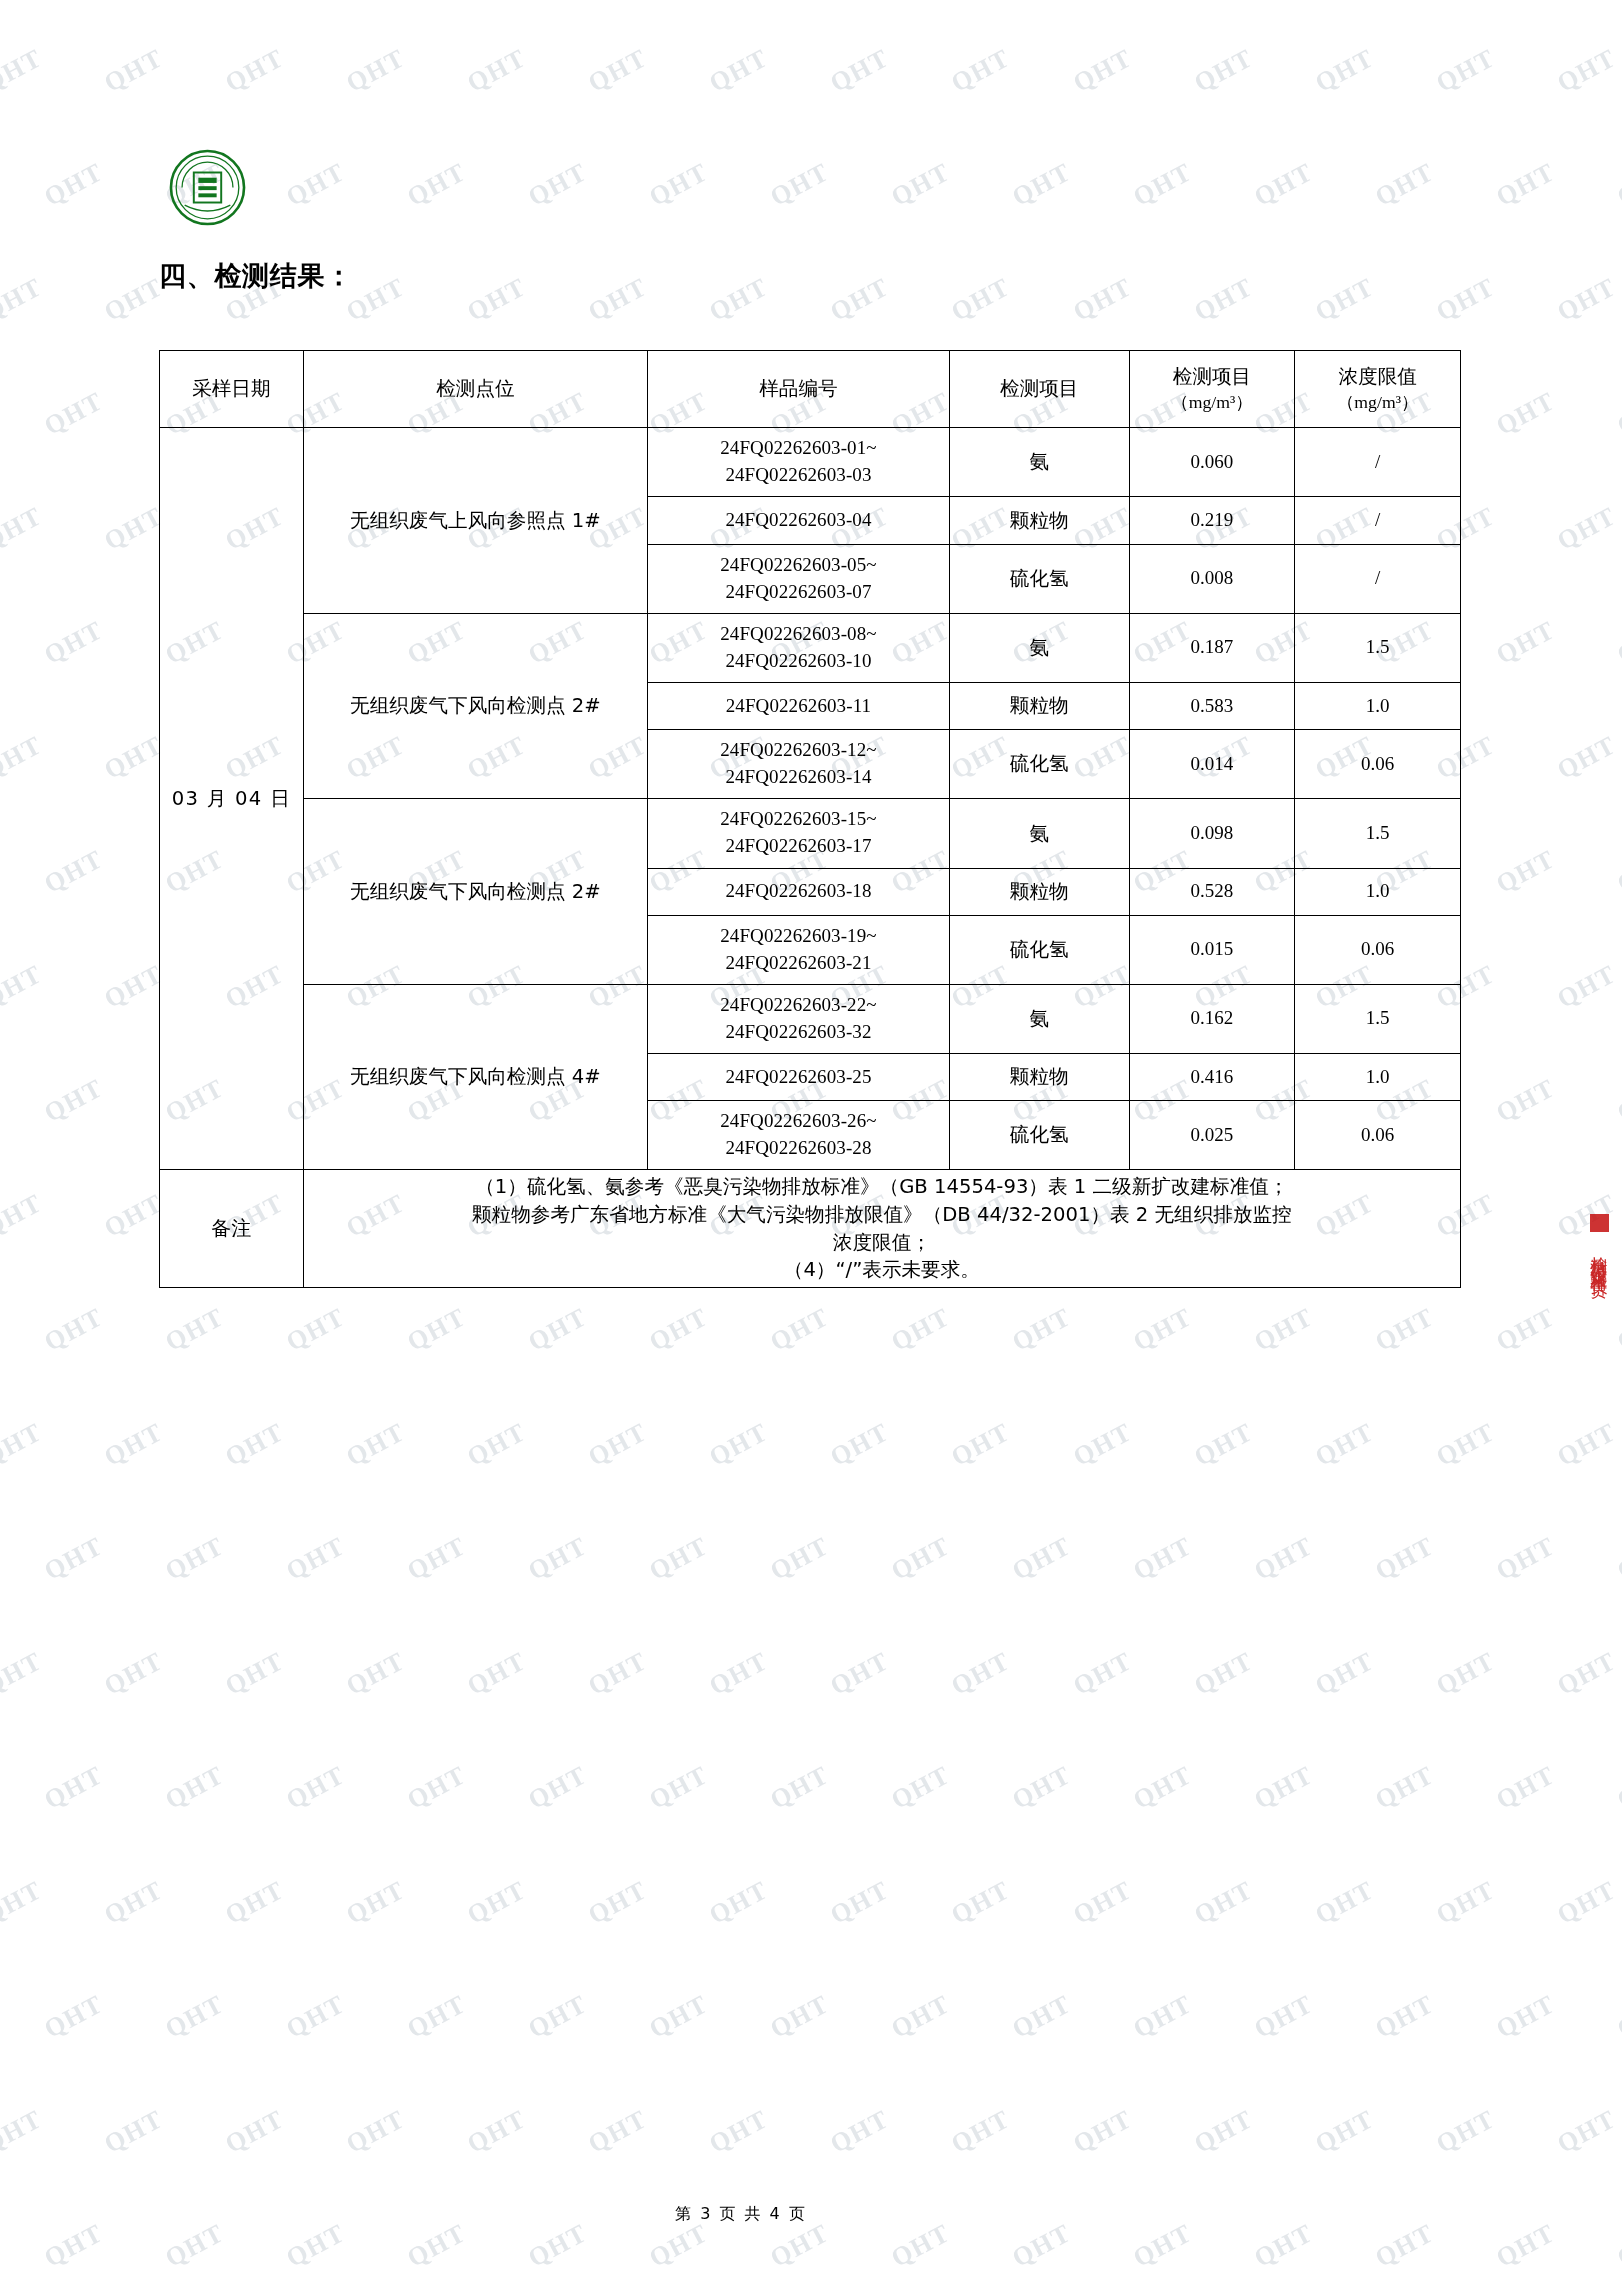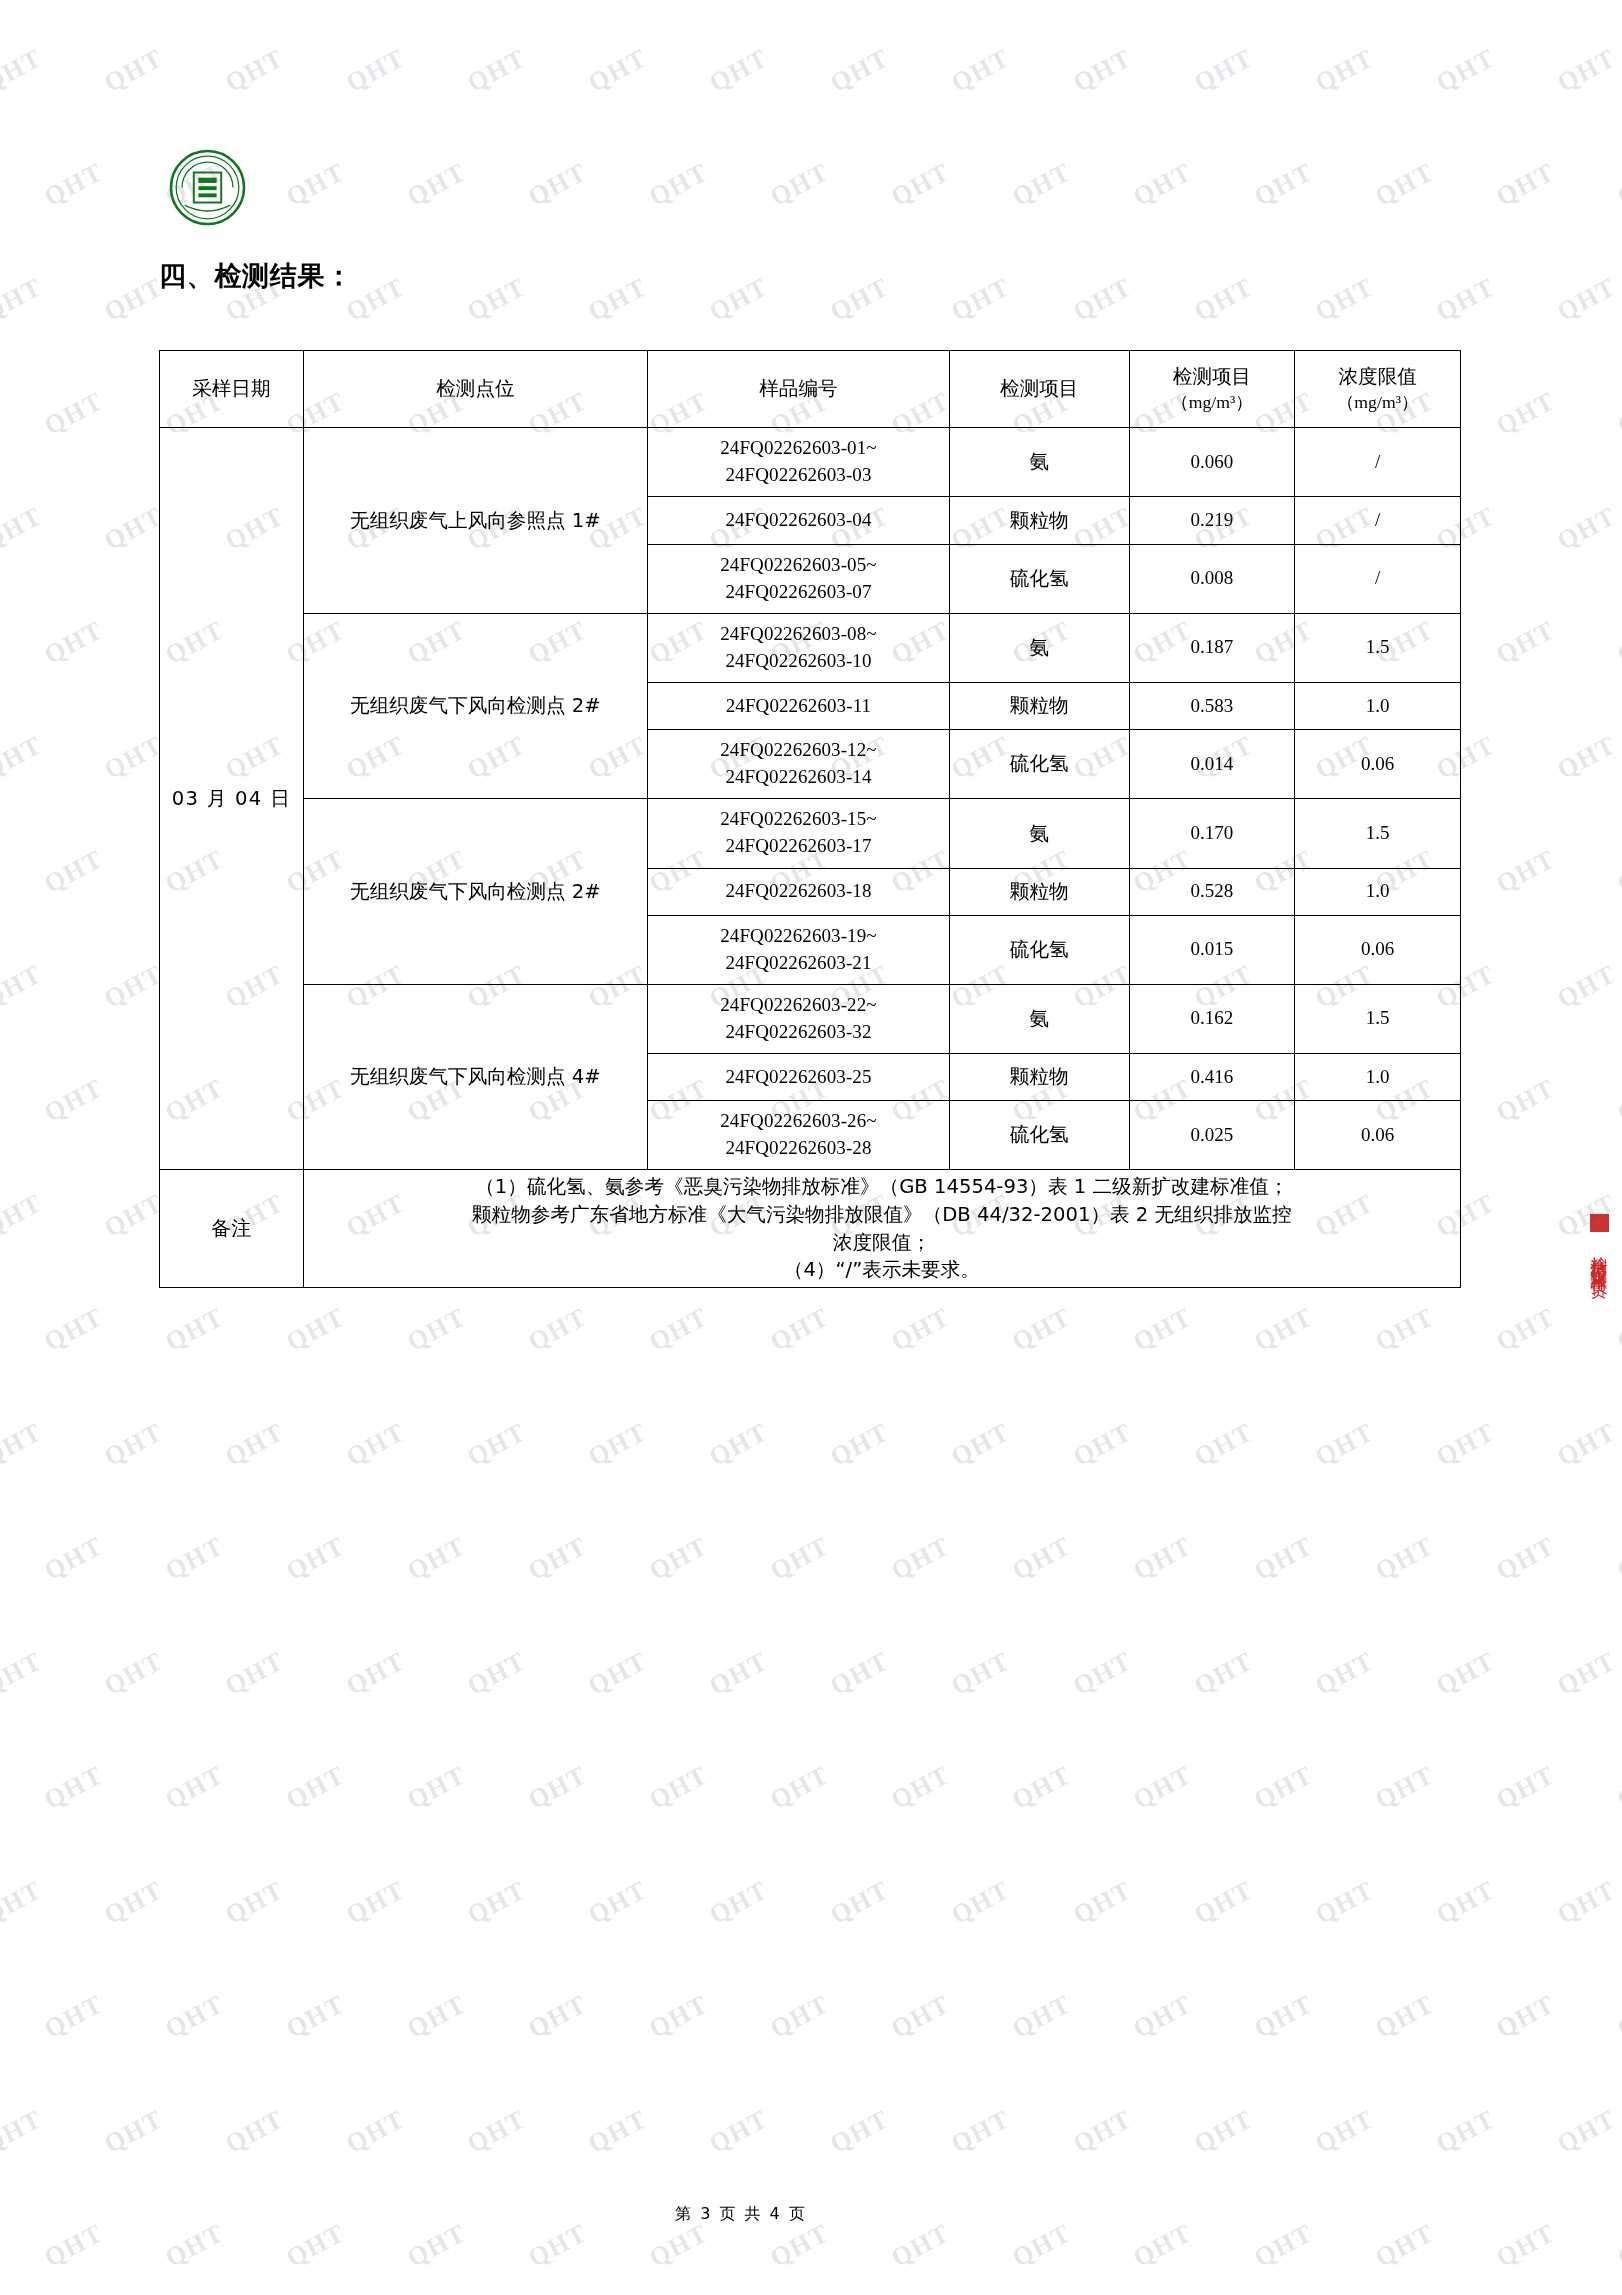--- a/index.html
+++ b/index.html
@@ -561,21 +561,21 @@
         <td class="cell-num">0.06</td>
       </tr>
 
       <tr class="row-double">
         <td class="point-cell" rowspan="3">无组织废气下风向检测点 2#</td>
         <td class="cell-id">
           <div>24FQ02262603-15~</div>
           <div>24FQ02262603-17</div>
         </td>
         <td class="cell-cn">氨</td>
-        <td class="cell-num">0.170</td>
+        <td class="cell-num">0.098</td>
         <td class="cell-num">1.5</td>
       </tr>
       <tr class="row-single">
         <td class="cell-id">24FQ02262603-18</td>
         <td class="cell-cn">颗粒物</td>
         <td class="cell-num">0.528</td>
         <td class="cell-num">1.0</td>
       </tr>
       <tr class="row-double">
         <td class="cell-id">

